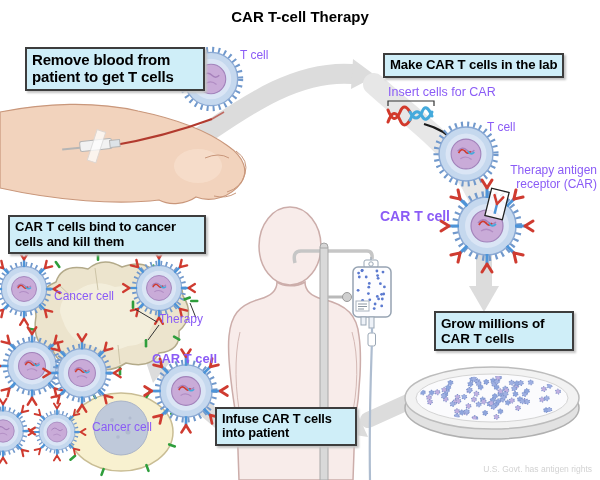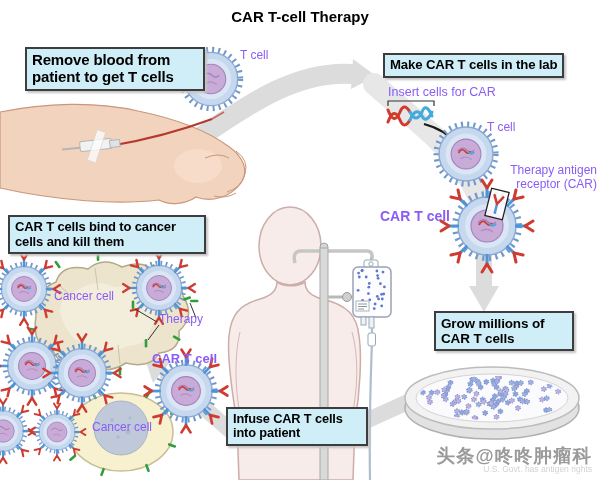--- a/index.html
+++ b/index.html
@@ -357,28 +357,27 @@
     </g>
 
     <path d="M157,322 L135,309 M159,325 L148,340 M196,318 L190,303" stroke="#333" stroke-width="1" fill="none"></path>
   </svg>
 
   <div class="title">CAR T-cell Therapy</div>
 
   <div class="box" style="left:25px;top:47px;width:166px;font-size:15px;">Remove blood from patient to get T cells</div>
   <div class="box" style="left:383px;top:53px;white-space:nowrap;">Make CAR T cells in the lab</div>
   <div class="box" style="left:434px;top:311px;width:126px;font-size:13.5px;">Grow millions of CAR T cells</div>
-  <div class="box" style="left:215px;top:407px;width:128px;font-size:12.8px;margin-left:11px;">Infuse CAR T cells into patient</div>
+  <div class="box" style="left:215px;top:407px;width:128px;font-size:12.8px;">Infuse CAR T cells into patient</div>
   <div class="box" style="left:8px;top:215px;width:184px;font-size:13px;">CAR T cells bind to cancer cells and kill them</div>
 
   <span class="lbl" style="left:240px;top:49px;">T cell</span>
   <span class="lbl" style="left:388px;top:85px;font-size:12.5px;">Insert cells for CAR</span>
   <span class="lbl" style="left:487px;top:121px;">T cell</span>
   <span class="lbl" style="left:497px;top:164px;width:100px;display:inline-block;">Therapy antigen receptor (CAR)</span>
   <span class="lbl b" style="left:380px;top:208px;font-size:14px;">CAR T cell</span>
   <span class="lbl" style="left:54px;top:290px;">Cancer cell</span>
   <span class="lbl" style="left:159px;top:313px;">Therapy</span>
   <span class="lbl b" style="left:152px;top:352px;font-size:13px;">CAR T cell</span>
   <span class="lbl" style="left:92px;top:421px;">Cancer cell</span>
 
   <span class="wm-rights">U.S. Govt. has antigen rights</span>
-  <span class="wm">头条@咚咚肿瘤科</span>
 </div>
 
 </body></html>

